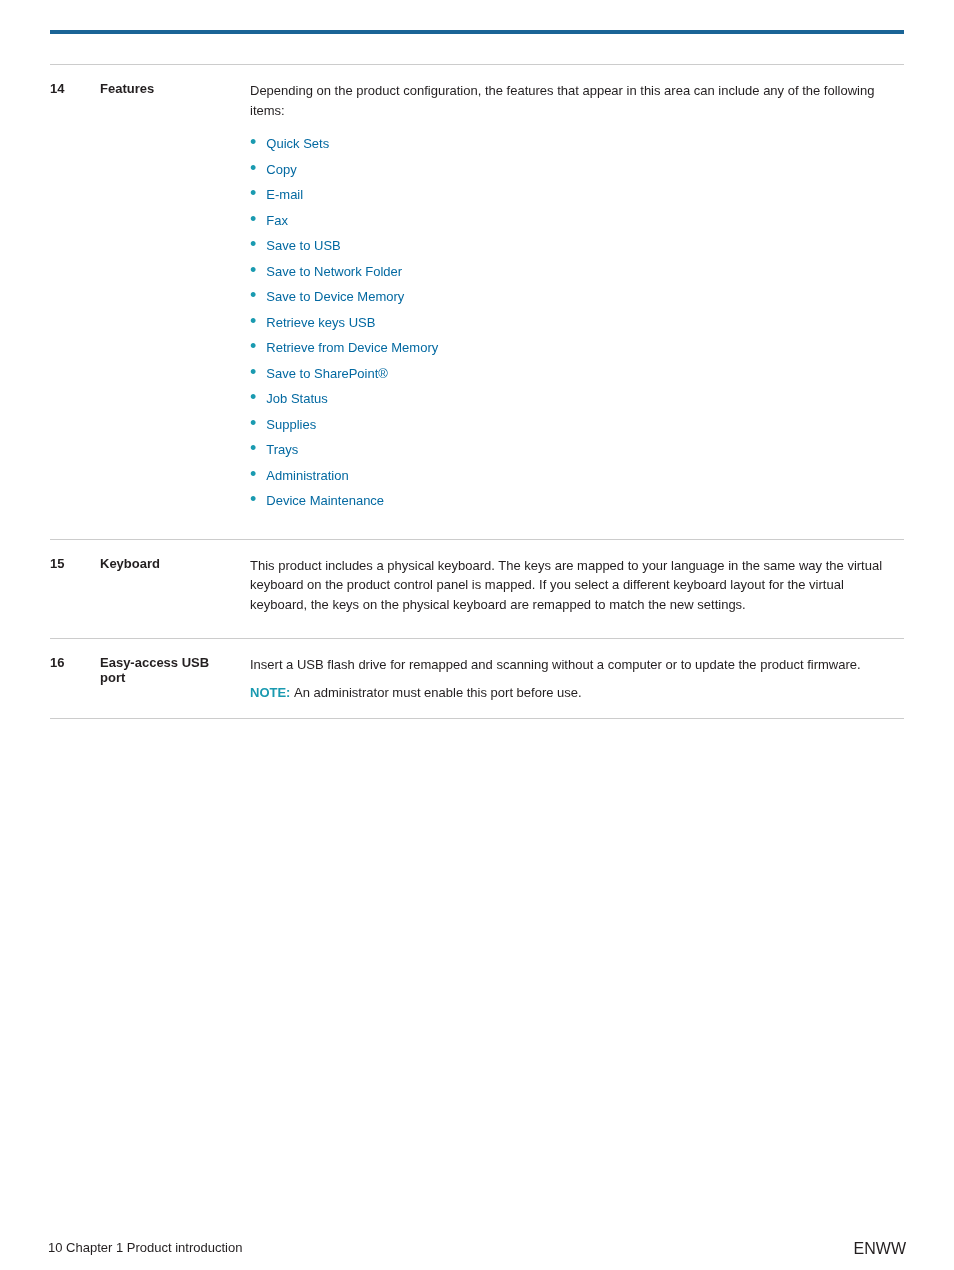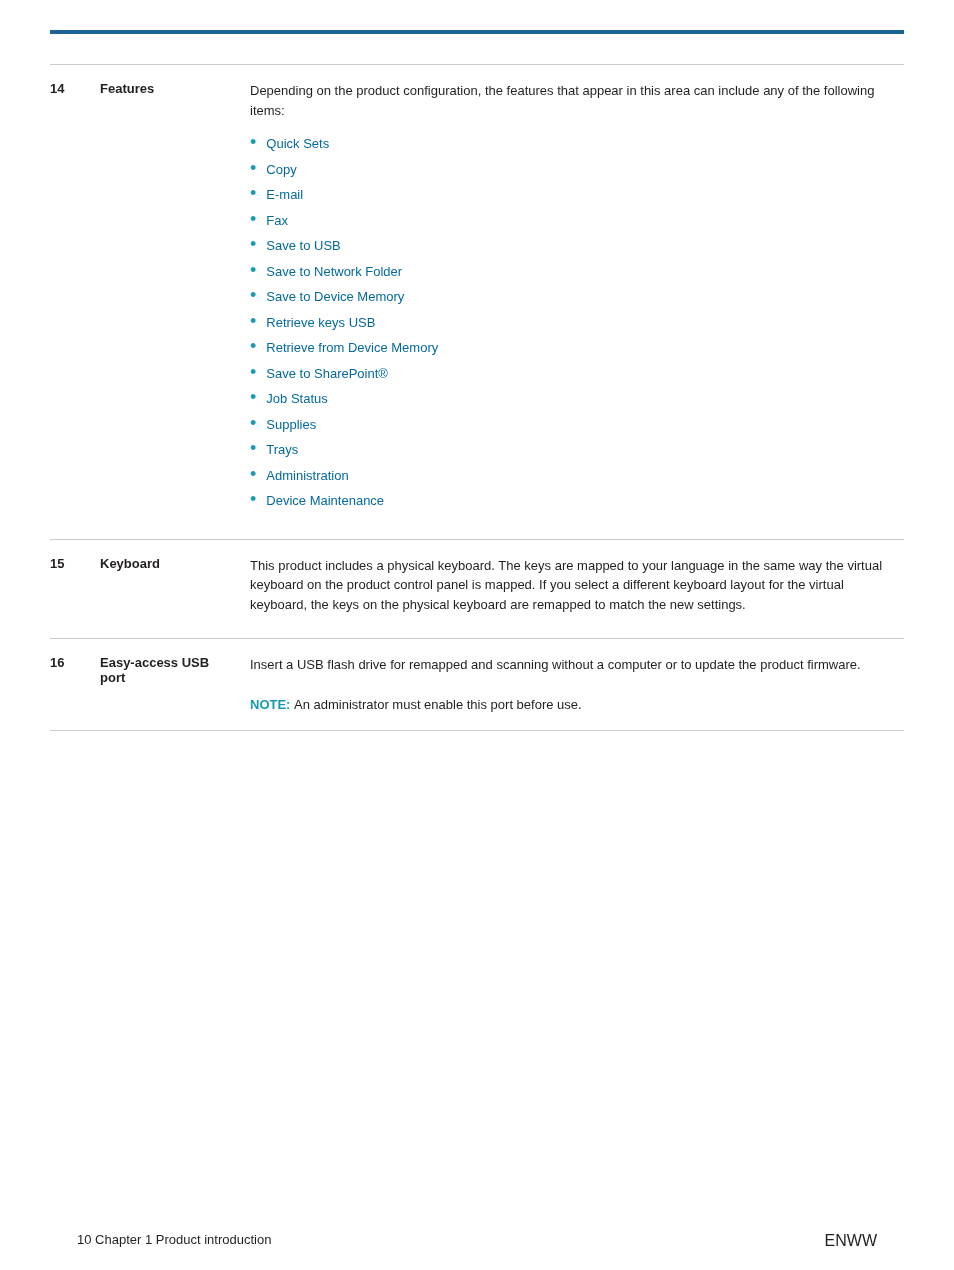--- a/index.html
+++ b/index.html
@@ -100,42 +100,42 @@
       font-size: 13px;
     }
 
     .note-text {
       font-size: 13px;
       color: #231f20;
     }
 
     .footer {
       position: fixed;
-      bottom: 8px;
+      bottom: 0;
       left: 0;
       width: 954px;
-      padding: 12px 77px;
+      padding: 12px 48px;
       font-size: 13px;
       color: #231f20;
       display: flex;
       justify-content: space-between;
       background: #ffffff;
       border-top: none;
     }
 
     .footer-left {
       font-size: 13px;
     }
 
     .footer-right {
       font-size: 16px;
     }
 
     .note-block {
-      margin-top: 20px;
+      margin-top: 8px;
     }
   </style>
 </head>
 <body>
 
 <div class="page-wrapper">
   <div class="top-border"></div>
 
   <table class="table-section">
     <tbody id="table-body">

